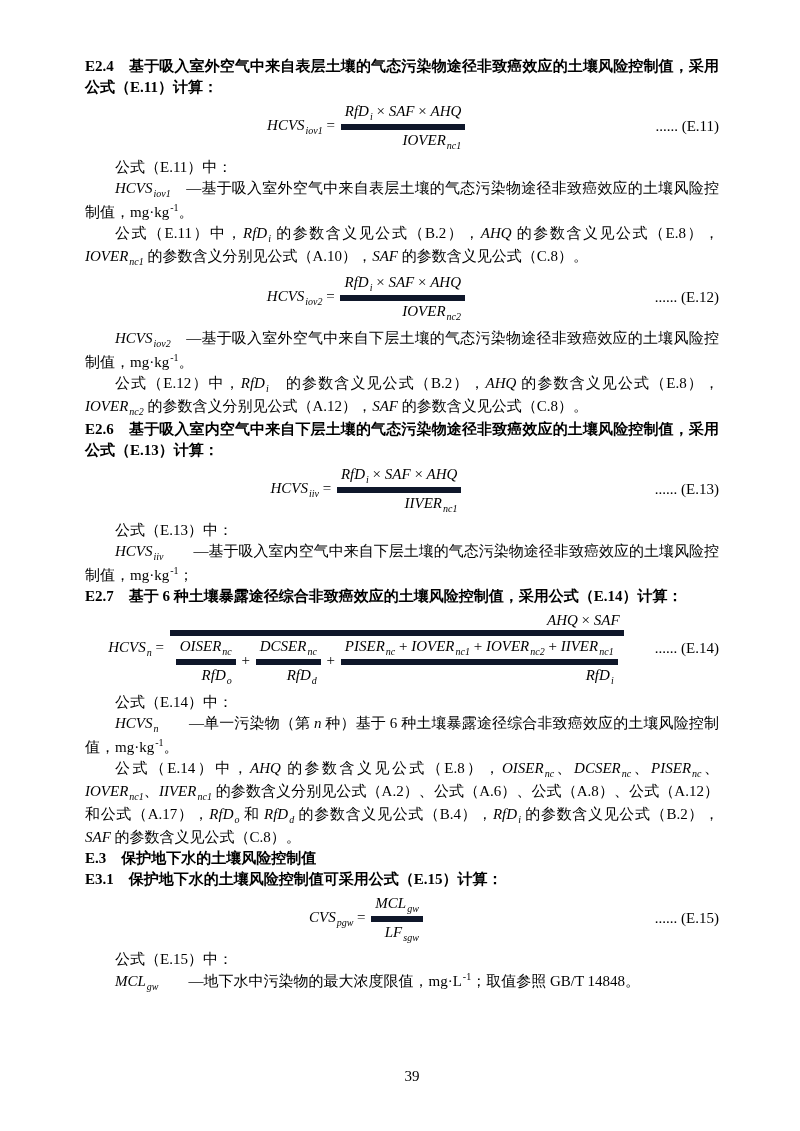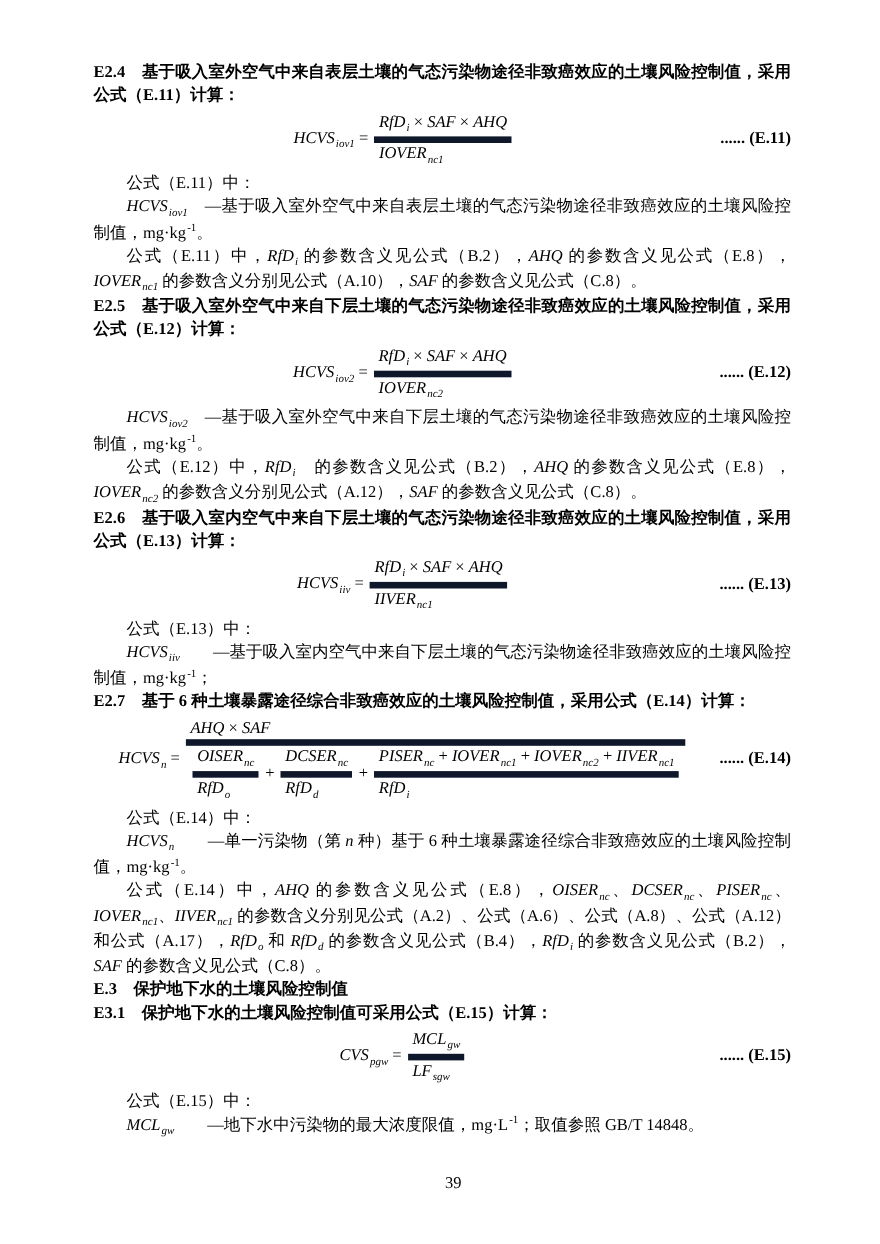--- a/index.html
+++ b/index.html
@@ -3,43 +3,42 @@
 <meta charset="utf-8">
 <style>
   html,body{margin:0;padding:0;background:#ffffff;}
   body{font-family:"Liberation Serif","DejaVu Serif",serif;color:#000;}
   .page{position:relative;width:800px;height:1131px;background:#fff;overflow:hidden;}
   .content{position:absolute;left:85px;top:56px;width:634px;font-size:15px;line-height:1.40;text-align:justify;}
   .p-clause{font-weight:bold;}
   .p-body{text-indent:2em;}
   .formula{display:flex;align-items:center;margin:3px 0 5px;text-align:left;}
   .f-math{flex:1;text-align:center;line-height:1.3;white-space:nowrap;}
-  .f-label{flex:0 0 auto;padding-left:6px;white-space:nowrap;font-weight:bold;}
-  .frac{display:inline-block;vertical-align:middle;text-align:left;margin:0 2px;}
+  .f-label{flex:0 0 auto;padding-left:6px;white-space:nowrap;}
+  .frac{display:inline-block;vertical-align:middle;text-align:right;margin:0 2px;}
   .fnum,.fden{display:block;padding:0 4px;line-height:1.35;}
   .fden{border-top:6px solid #0f172a;}
   .vit{font-style:italic;}
   .vsub{font-size:10px;font-style:italic;vertical-align:-4px;margin-left:1px;letter-spacing:0;}
   .vsup{font-size:10px;vertical-align:6px;margin-left:1px;}
   .page-number{position:absolute;bottom:46px;left:12px;width:100%;text-align:center;font-size:15px;}
 </style>
 </head>
 <body>
 
 <div class="page">
   <div class="content">
       <div class="p-clause"><span>E2.4　基于吸入室外空气中来自表层土壤的气态污染物途径非致癌效应的土壤风险控制值，采用公式（E.11）计算：</span></div>
       <div class="formula">
         <span class="f-math"><span class="vit">HCVS</span><span class="vsub">iov1</span><span> = </span><span class="frac"><span class="fnum"><span class="vit">RfD</span><span class="vsub">i</span><span> × </span><span class="vit">SAF</span><span> × </span><span class="vit">AHQ</span></span><span class="fden"><span class="vit">IOVER</span><span class="vsub">nc1</span></span></span></span>
         <span class="f-label">...... (E.11)</span>
       </div>
       <div class="p-body"><span>公式（E.11）中：</span></div>
       <div class="p-body"><span class="vit">HCVS</span><span class="vsub">iov1</span><span>　—基于吸入室外空气中来自表层土壤的气态污染物途径非致癌效应的土壤风险控制值，mg·kg</span><span class="vsup">-1</span><span>。</span></div>
       <div class="p-body"><span>公式（E.11）中，</span><span class="vit">RfD</span><span class="vsub">i</span><span> 的参数含义见公式（B.2），</span><span class="vit">AHQ</span><span> 的参数含义见公式（E.8），</span><span class="vit">IOVER</span><span class="vsub">nc1</span><span> 的参数含义分别见公式（A.10），</span><span class="vit">SAF</span><span> 的参数含义见公式（C.8）。</span></div>
-      <div class="p-clause"><span>E2.5　基于吸入室外空气中来自下层土壤的气态污染物途径非致癌效应的土壤风险控制值，采用公式（E.12）计算：</span></div>
       <div class="formula">
         <span class="f-math"><span class="vit">HCVS</span><span class="vsub">iov2</span><span> = </span><span class="frac"><span class="fnum"><span class="vit">RfD</span><span class="vsub">i</span><span> × </span><span class="vit">SAF</span><span> × </span><span class="vit">AHQ</span></span><span class="fden"><span class="vit">IOVER</span><span class="vsub">nc2</span></span></span></span>
         <span class="f-label">...... (E.12)</span>
       </div>
       <div class="p-body"><span class="vit">HCVS</span><span class="vsub">iov2</span><span>　—基于吸入室外空气中来自下层土壤的气态污染物途径非致癌效应的土壤风险控制值，mg·kg</span><span class="vsup">-1</span><span>。</span></div>
       <div class="p-body"><span>公式（E.12）中，</span><span class="vit">RfD</span><span class="vsub">i</span><span>　的参数含义见公式（B.2），</span><span class="vit">AHQ</span><span> 的参数含义见公式（E.8），</span><span class="vit">IOVER</span><span class="vsub">nc2</span><span> 的参数含义分别见公式（A.12），</span><span class="vit">SAF</span><span> 的参数含义见公式（C.8）。</span></div>
       <div class="p-clause"><span>E2.6　基于吸入室内空气中来自下层土壤的气态污染物途径非致癌效应的土壤风险控制值，采用公式（E.13）计算：</span></div>
       <div class="formula">
         <span class="f-math"><span class="vit">HCVS</span><span class="vsub">iiv</span><span> = </span><span class="frac"><span class="fnum"><span class="vit">RfD</span><span class="vsub">i</span><span> × </span><span class="vit">SAF</span><span> × </span><span class="vit">AHQ</span></span><span class="fden"><span class="vit">IIVER</span><span class="vsub">nc1</span></span></span></span>
         <span class="f-label">...... (E.13)</span>

